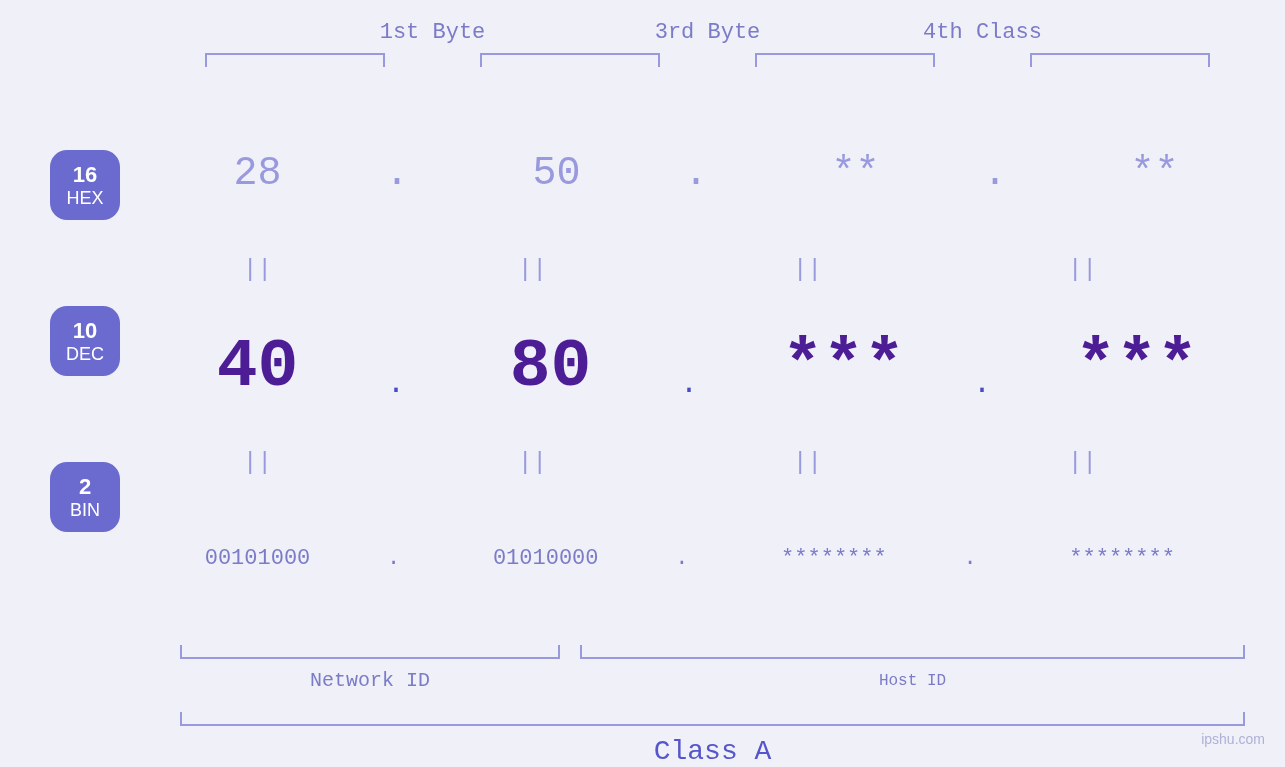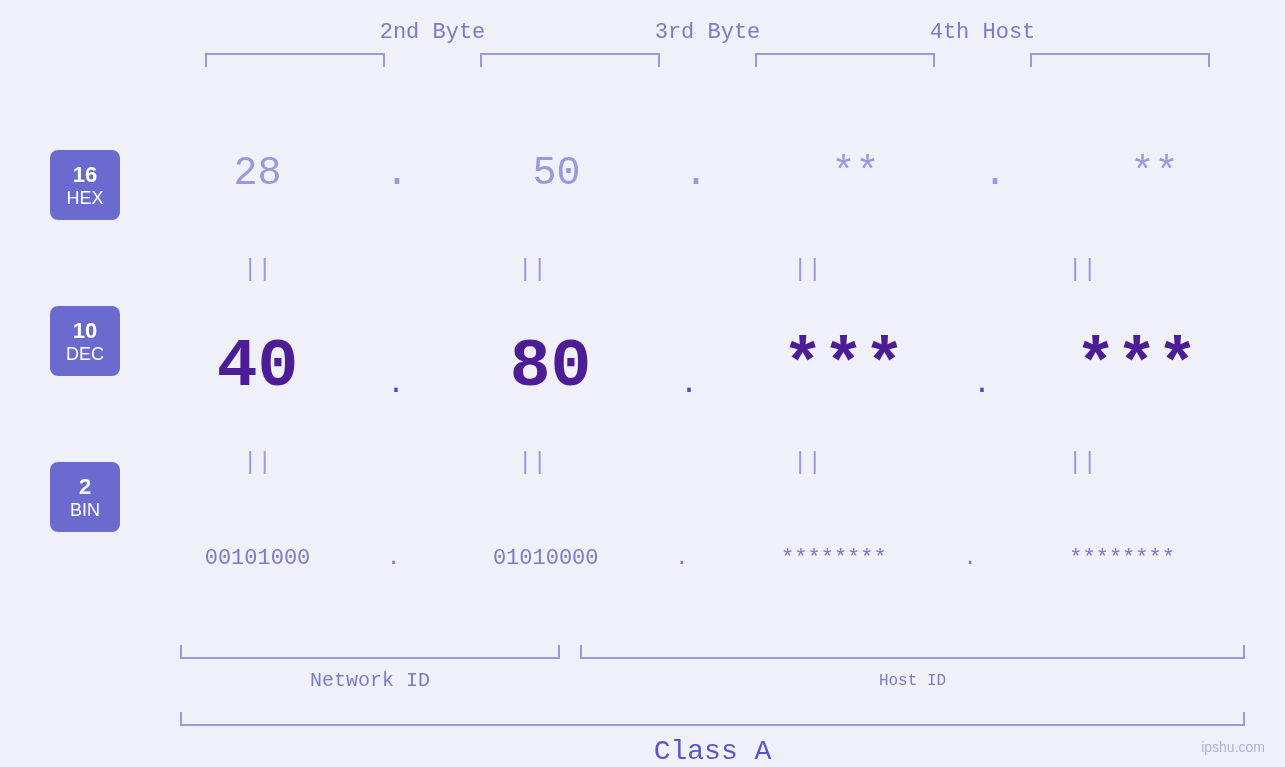--- a/index.html
+++ b/index.html
@@ -79,21 +79,21 @@
       justify-content: space-around;
       align-items: center;
       width: 130px;
       padding-top: 10px;
       padding-bottom: 60px;
     }
 
     .badge {
       background-color: #6b6bcf;
       color: white;
-      border-radius: 8px;
+      border-radius: 17px;
       width: 70px;
       height: 70px;
       display: flex;
       flex-direction: column;
       align-items: center;
       justify-content: center;
     }
 
     .badge-num {
       font-size: 22px;
@@ -274,36 +274,36 @@
     .class-label {
       color: #5555cc;
       font-size: 28px;
       font-family: 'Courier New', Courier, monospace;
       font-weight: normal;
     }
 
     
     .watermark {
       position: absolute;
-      bottom: 12px;
+      bottom: 20px;
       right: 20px;
       color: #b0b0d8;
       font-size: 14px;
       font-family: Arial, sans-serif;
     }
   </style>
 </head>
 <body>
 
 <div class="main-container">
 
   <div class="byte-headers">
-    <div class="byte-header">2nd Byte</div>
+    <div class="byte-header">1st Byte</div>
     <div class="byte-header">3rd Byte</div>
-    <div class="byte-header">4th Host</div>
+    <div class="byte-header">4th Class</div>
   </div>
 
   <div class="bracket-row">
     <div class="bracket">
       <div class="bracket-line"></div>
     </div>
     <div class="bracket">
       <div class="bracket-line"></div>
     </div>
     <div class="bracket">

